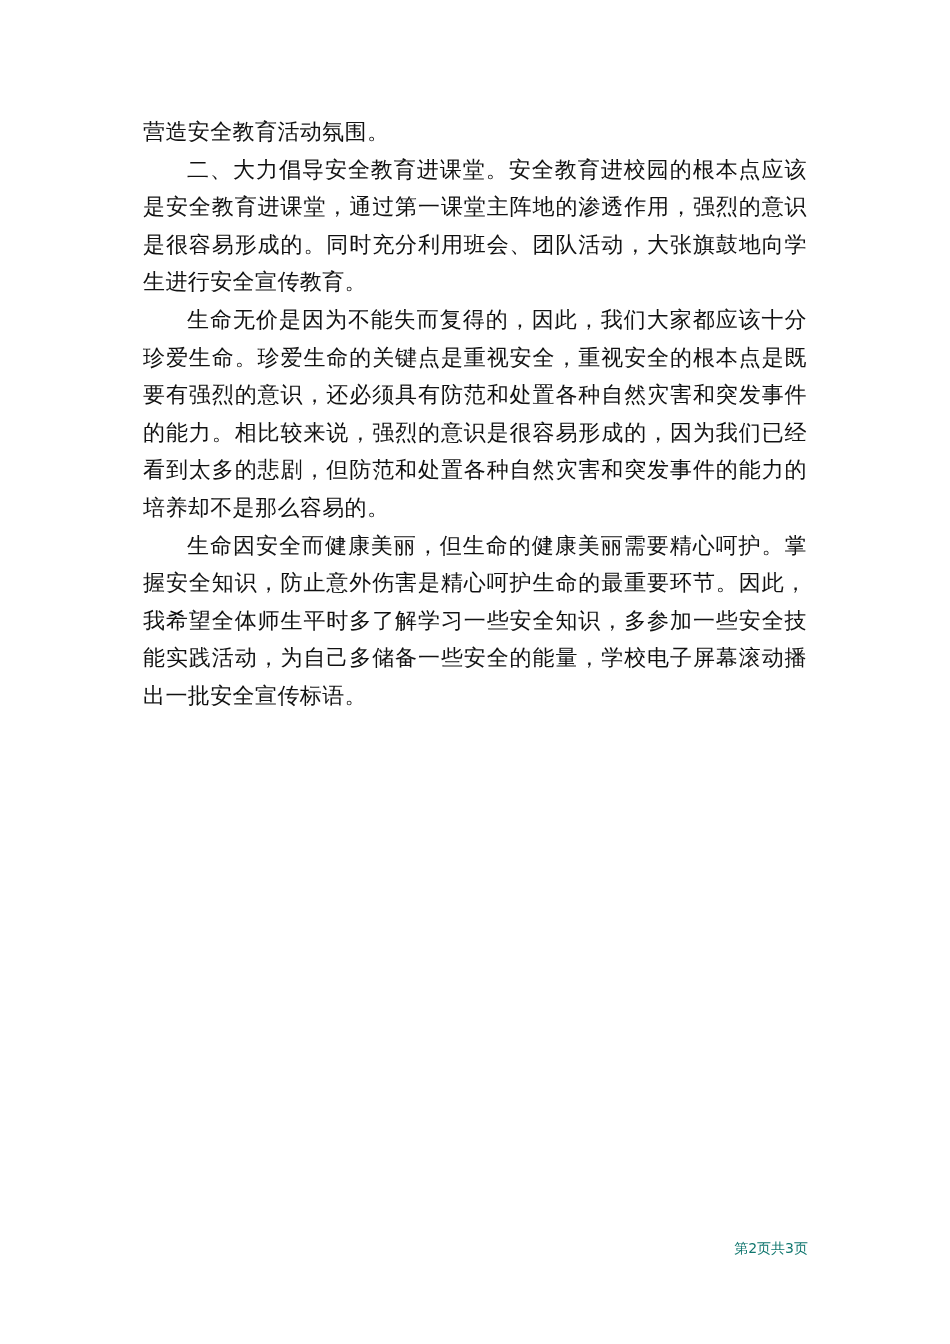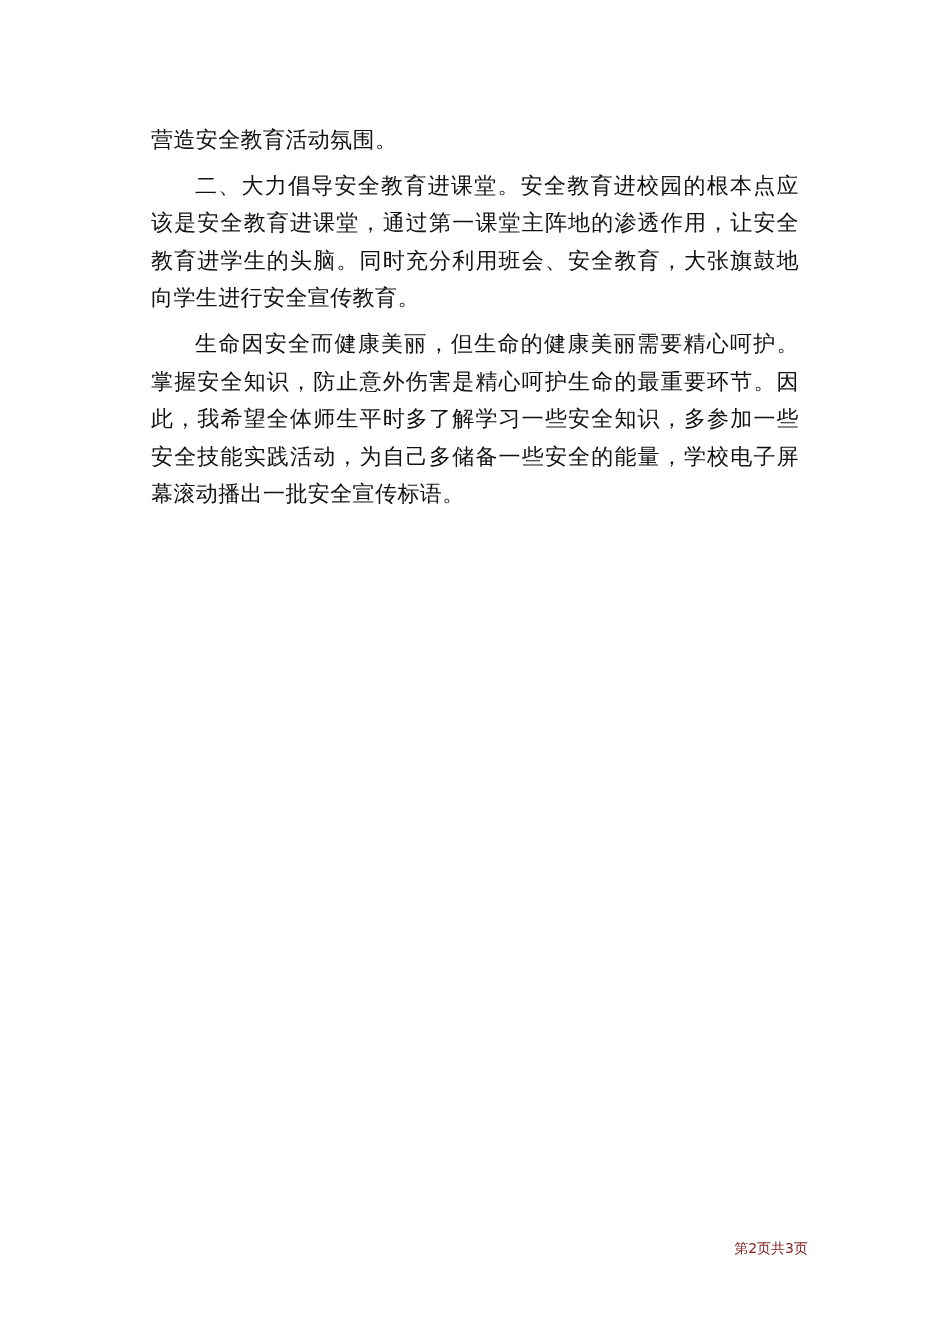--- a/index.html
+++ b/index.html
@@ -9,35 +9,36 @@
     left: 143px;
     top: 113px;
     width: 664px;
     font-family: "DejaVu Serif", "Liberation Serif", serif;
     font-size: 22px;
     line-height: 37.6px;
     color: #111111;
     text-align: justify;
     letter-spacing: 0.4px;
   }
-  .para { margin: 8px; padding: 0; text-indent: 2em; }
+  .para { margin: 0; padding: 0; text-indent: 2em; }
   .para.no-indent { text-indent: 0; }
   .footer {
     position: absolute;
     left: 700px;
     top: 1240px;
     width: 108px;
     text-align: right;
     font-family: "DejaVu Sans", "Liberation Sans", sans-serif;
     font-size: 14px;
-    color: #7f1d1d;
+    color: #0f766e;
   }
 </style>
 </head>
 <body>
 
 <div class="page">
   <p class="para no-indent">营造安全教育活动氛围。</p>
-  <p class="para">二、大力倡导安全教育进课堂。安全教育进校园的根本点应该是安全教育进课堂，通过第一课堂主阵地的渗透作用，让安全教育进学生的头脑。同时充分利用班会、安全教育，大张旗鼓地向学生进行安全宣传教育。</p>
+  <p class="para">二、大力倡导安全教育进课堂。安全教育进校园的根本点应该是安全教育进课堂，通过第一课堂主阵地的渗透作用，强烈的意识是很容易形成的。同时充分利用班会、团队活动，大张旗鼓地向学生进行安全宣传教育。</p>
+  <p class="para">生命无价是因为不能失而复得的，因此，我们大家都应该十分珍爱生命。珍爱生命的关键点是重视安全，重视安全的根本点是既要有强烈的意识，还必须具有防范和处置各种自然灾害和突发事件的能力。相比较来说，强烈的意识是很容易形成的，因为我们已经看到太多的悲剧，但防范和处置各种自然灾害和突发事件的能力的培养却不是那么容易的。</p>
   <p class="para">生命因安全而健康美丽，但生命的健康美丽需要精心呵护。掌握安全知识，防止意外伤害是精心呵护生命的最重要环节。因此，我希望全体师生平时多了解学习一些安全知识，多参加一些安全技能实践活动，为自己多储备一些安全的能量，学校电子屏幕滚动播出一批安全宣传标语。</p>
 </div>
 
 <div class="footer">第2页共3页</div>
 
 </body></html>

